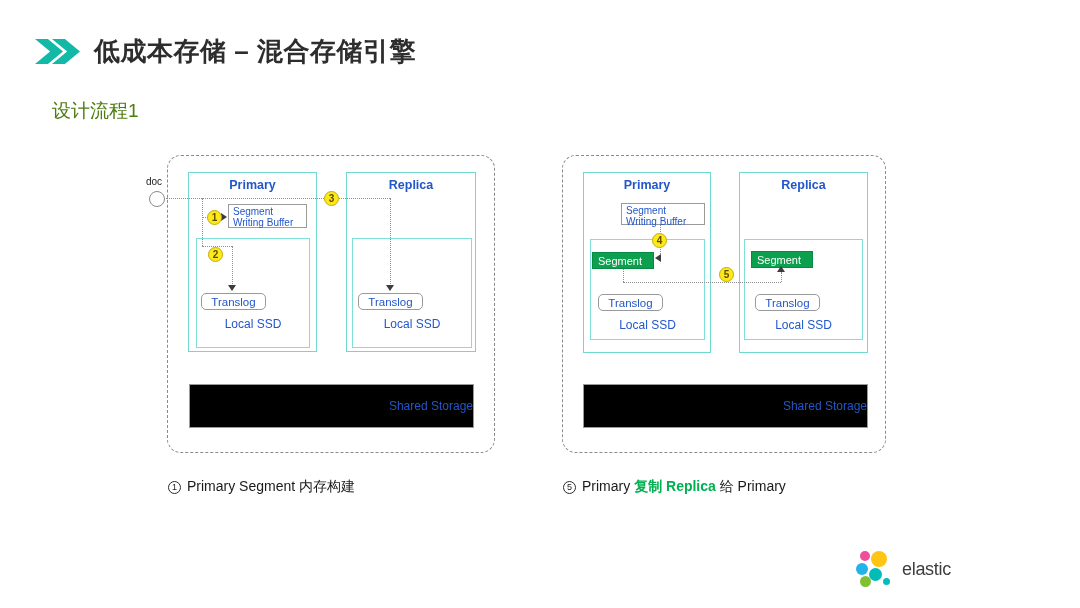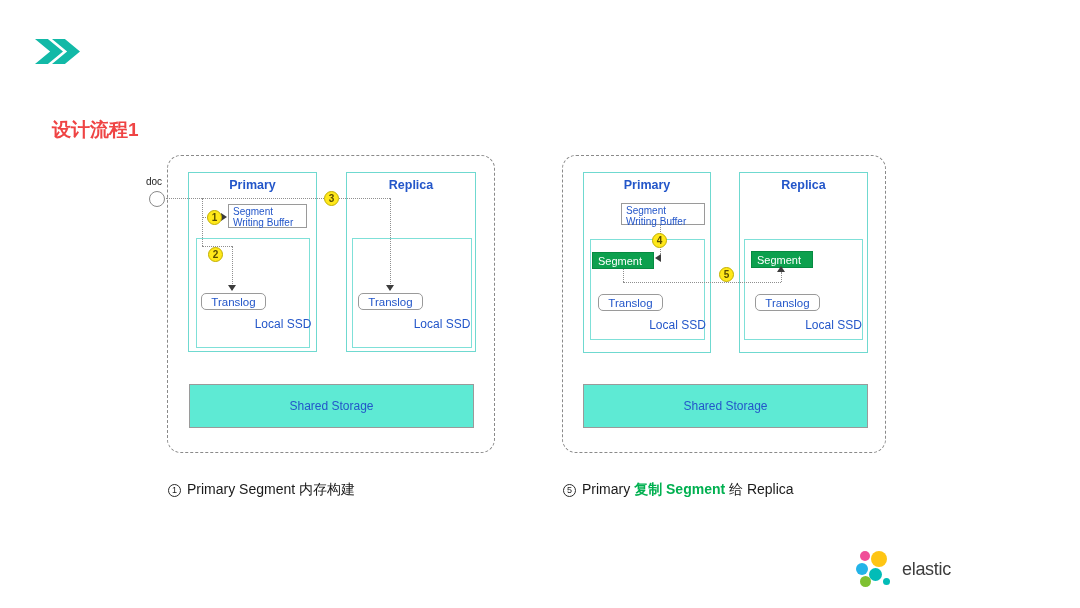--- a/index.html
+++ b/index.html
@@ -2,70 +2,71 @@
 <html><head>
 <meta charset="utf-8">
 <style>
   html,body{margin:0;padding:0;background:#fff;}
   .slide{position:relative;width:1080px;height:608px;background:#fff;overflow:hidden;
          font-family:"Liberation Sans", sans-serif;}
   
   .chev{position:absolute;background:#12B9A7;width:28px;height:25px;
         clip-path:polygon(0 0,46% 0,100% 50%,46% 100%,0 100%,54% 50%);}
   .title{position:absolute;left:94px;top:34px;font-size:26px;font-weight:bold;color:#2d2d2d;letter-spacing:.5px;}
-  .subtitle{position:absolute;left:52px;top:98px;font-size:19px;font-weight:bold;color:#ef4444;margin-top:19px;}
+  .subtitle{position:absolute;left:52px;top:98px;font-size:19px;font-weight:normal;color:#4d7c0f;}
   
   .dashed-box{position:absolute;border:1.5px dashed #8a8a8a;border-radius:14px;box-sizing:border-box;}
   .node{position:absolute;border:1.5px solid #6FD9D0;background:#fff;box-sizing:border-box;}
   .node-title{text-align:center;padding-top:5px;color:#2356C9;font-weight:bold;font-size:12.5px;}
   .inner-box{position:absolute;border:1px solid #7FE0D8;background:#fff;box-sizing:border-box;}
   .swb{position:absolute;border:1px solid #9a9a9a;background:#fff;color:#2356C9;
        font-size:10px;line-height:11px;padding:1px 0 0 4px;box-sizing:border-box;}
   .translog{position:absolute;border:1px solid #9a9a9a;border-radius:5px;background:#fff;color:#2356C9;
             font-size:11.5px;text-align:center;height:17px;line-height:16px;box-sizing:border-box;}
-  .local-ssd{position:absolute;color:#2356C9;font-size:12px;text-align:center;margin-left:30px;}
+  .local-ssd{position:absolute;color:#2356C9;font-size:12px;text-align:center;}
   .segment{position:absolute;background:#0CA04E;border:1px solid #078A42;color:#fff;
            font-size:11px;line-height:16px;padding-left:5px;height:17px;box-sizing:border-box;}
-  .shared{position:absolute;border:1px solid #9a9a9a;background:#5eead4;color:#2356C9;
-          font-size:12px;text-align:center;box-sizing:border-box;}
+  .shared{position:absolute;border:1px solid #9a9a9a;background:#000000;color:#2356C9;
+          font-size:12px;text-align:right;box-sizing:border-box;}
   
   .dot-h{position:absolute;height:0;border-top:1px dotted #8f8f8f;}
   .dot-v{position:absolute;width:0;border-left:1px dotted #8f8f8f;}
   .arr{position:absolute;width:0;height:0;}
   .arr-right{border-left:6px solid #3c3c3c;border-top:4px solid transparent;border-bottom:4px solid transparent;}
   .arr-down{border-top:6px solid #3c3c3c;border-left:4px solid transparent;border-right:4px solid transparent;}
   .arr-left{border-right:6px solid #3c3c3c;border-top:4px solid transparent;border-bottom:4px solid transparent;}
   .arr-up{border-bottom:6px solid #3c3c3c;border-left:4px solid transparent;border-right:4px solid transparent;}
   .badge{position:absolute;width:15px;height:15px;border-radius:50%;background:#FFE81A;border:1px solid #C2AF00;
          color:#5a4d00;font-size:10px;font-weight:bold;display:flex;align-items:center;justify-content:center;
          box-sizing:border-box;}
   .doc-label{position:absolute;font-size:10px;color:#222;}
   .doc-circle{position:absolute;width:16px;height:16px;border:1.5px solid #8a8a8a;border-radius:50%;
               background:#fff;box-sizing:border-box;}
   
   .legend{position:absolute;font-size:14px;color:#1a1a1a;}
-  .legend-line{height:17px;line-height:25px;white-space:nowrap;}
+  .legend-line{height:17px;line-height:18px;white-space:nowrap;}
   .lnum{display:inline-flex;width:13px;height:13px;border:1px solid #2a2a2a;border-radius:50%;
         font-size:9px;align-items:center;justify-content:center;margin-right:6px;
         vertical-align:1px;box-sizing:border-box;}
   .green{color:#00B050;font-weight:bold;}
   
   .footer{position:absolute;left:856px;top:551px;display:flex;align-items:center;gap:8px;}
   .logo-blob{position:relative;width:38px;height:36px;}
   .blob{position:absolute;border-radius:50%;}
   .brand{font-size:18px;color:#3d3d3d;font-weight:500;letter-spacing:-0.3px;}
   .event{font-size:14.5px;color:#2b2b2b;}
 </style>
 </head>
 <body>
 
 <div class="slide">
 
   <div class="chev" style="left:35px;top:39px;"></div>
   <div class="chev" style="left:52px;top:39px;"></div>
+  <div class="title">低成本存储 – 混合存储引擎</div>
   <div class="subtitle">设计流程1</div>
 
   <div class="dashed-box" style="left:167px;top:155px;width:328px;height:298px;"></div>
 
   <div class="doc-label" style="left:146px;top:176px;">doc</div>
   <div class="doc-circle" style="left:149px;top:191px;"></div>
 
   <div class="node" style="left:188px;top:172px;width:129px;height:180px;">
     <div class="node-title">Primary</div>
   </div>
@@ -133,21 +134,21 @@
   <div class="badge" style="left:719px;top:267px;">5</div>
 
   <div class="legend" style="left:168px;top:477px;">
     <div class="legend-line">
       <span class="lnum">1</span><span>Primary Segment 内存构建</span><span class="green"></span><span></span>
     </div>
   </div>
 
   <div class="legend" style="left:563px;top:477px;">
     <div class="legend-line">
-      <span class="lnum">5</span><span>Primary </span><span class="green">复制 Segment</span><span> 给 Replica</span>
+      <span class="lnum">5</span><span>Primary </span><span class="green">复制 Replica</span><span> 给 Primary</span>
     </div>
   </div>
 
   <div class="footer">
     <div class="logo-blob">
       <div class="blob" style="left:4px;top:0;width:10px;height:10px;background:#F04E98;"></div>
       <div class="blob" style="left:15px;top:0;width:16px;height:16px;background:#FEC514;"></div>
       <div class="blob" style="left:0;top:12px;width:12px;height:12px;background:#23B3E8;"></div>
       <div class="blob" style="left:13px;top:17px;width:13px;height:13px;background:#02BCB7;"></div>
       <div class="blob" style="left:4px;top:25px;width:11px;height:11px;background:#7FC131;"></div>

